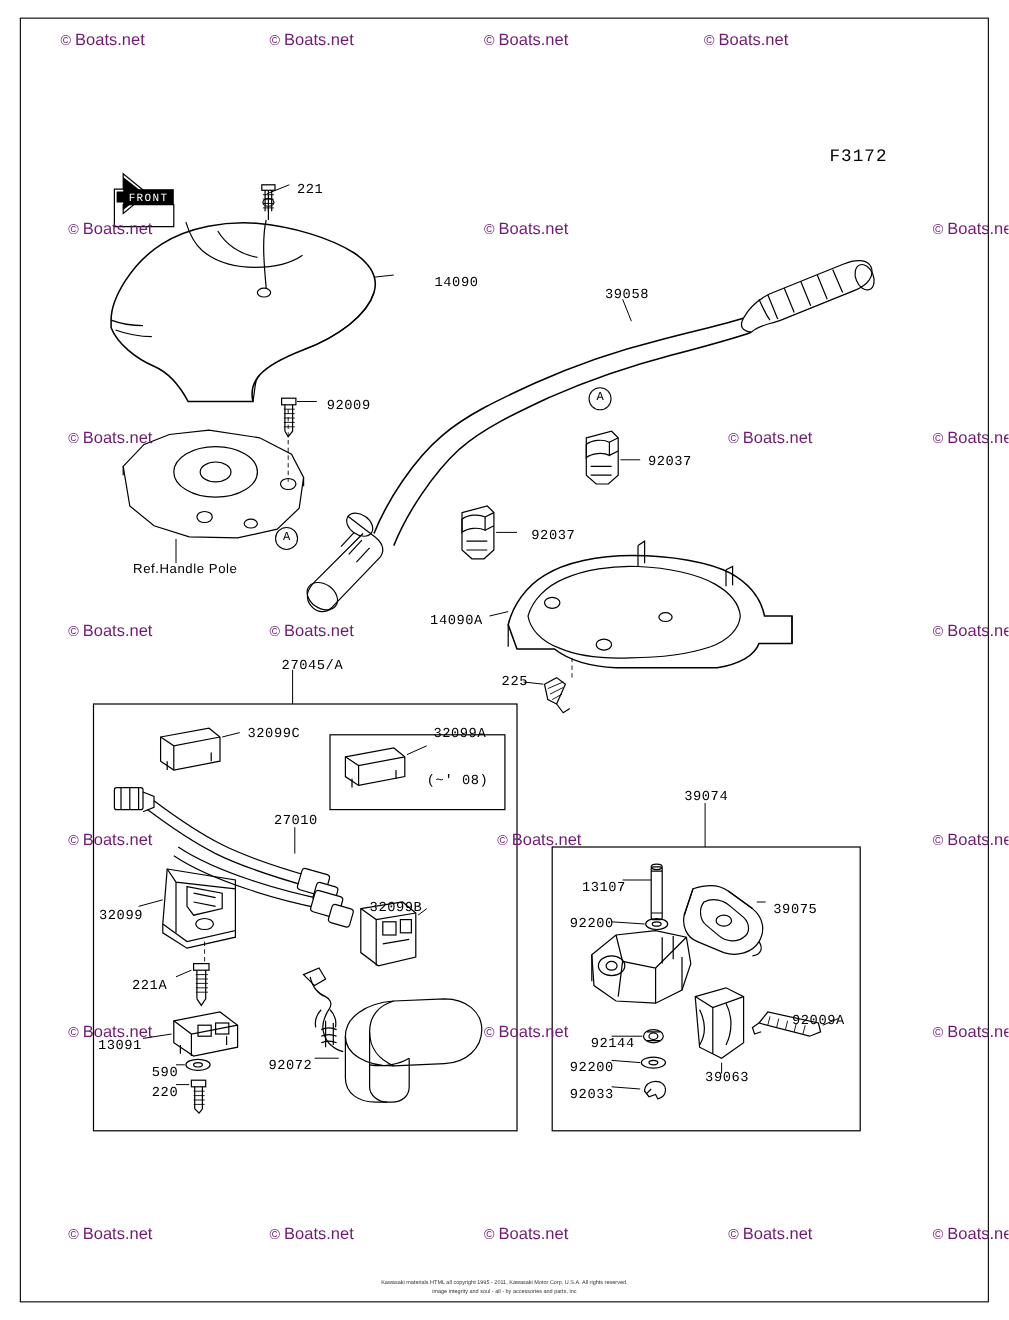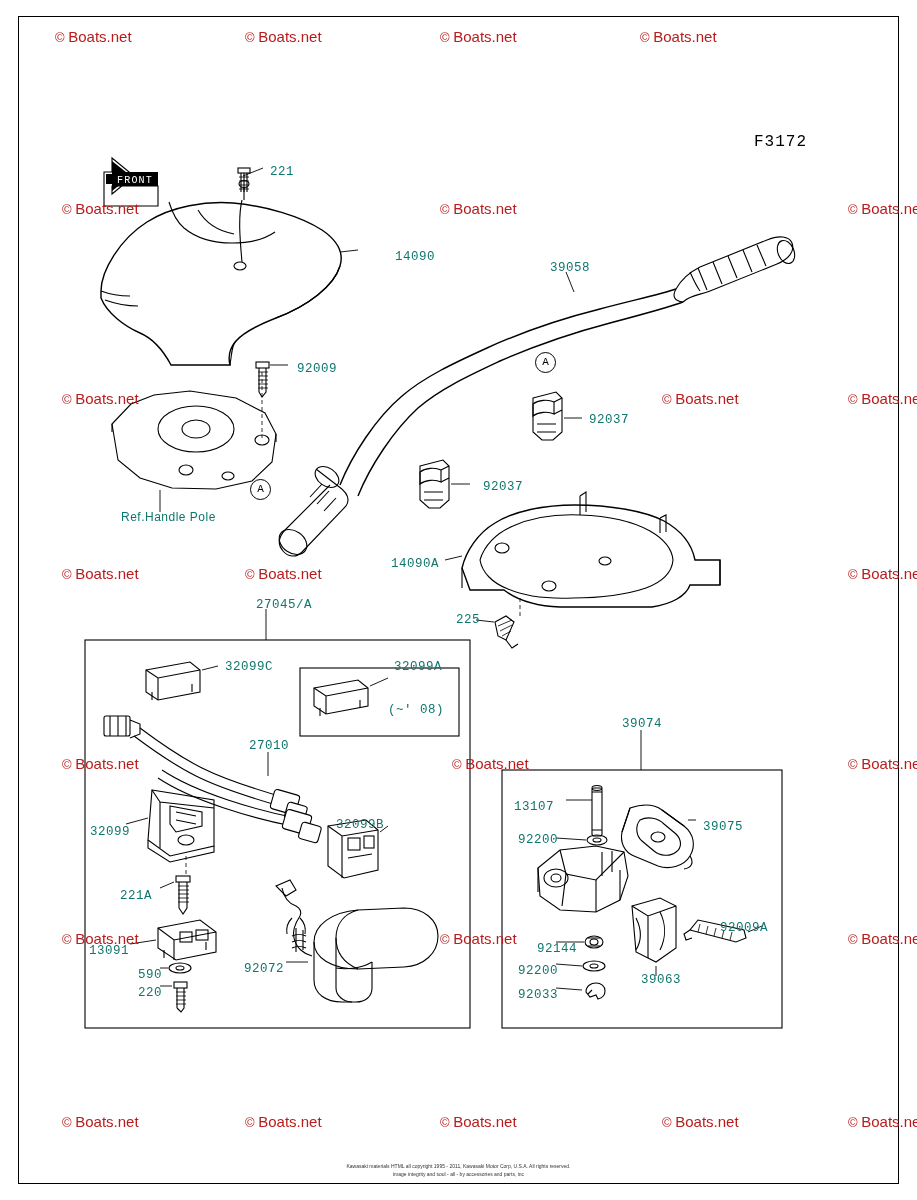--- a/index.html
+++ b/index.html
@@ -21,35 +21,35 @@
     position: absolute;
     left: 18px;
     top: 16px;
     width: 881px;
     height: 1168px;
     border: 1.5px solid #000;
     box-sizing: border-box;
   }
   .wm {
     position: absolute;
-    color: #b91c1c;
+    color: #701a75;
     font-size: 15px;
     font-family: "Liberation Sans", sans-serif;
     white-space: nowrap;
     pointer-events: none;
     user-select: none;
   }
   .wm .c {
     font-size: 13px;
   }
   .lbl {
     position: absolute;
     font-family: "Liberation Mono", monospace;
     font-size: 12.5px;
-    color: #0f766e;
+    color: #000000;
     white-space: nowrap;
     letter-spacing: 0.5px;
   }
   .lbl.b {
     font-family: "Liberation Sans", sans-serif;
     font-size: 12px;
   }
   #diagcode {
     position: absolute;
     right: 110px;
@@ -417,21 +417,21 @@
       <div class="lbl" style="left: 483px; top: 480px;">92037</div>
       <div class="lbl" style="left: 391px; top: 557px;">14090A</div>
       <div class="lbl" style="left: 456px; top: 613px;">225</div>
       <div class="lbl" style="left: 233px; top: 598px; margin-left: 23px;">27045/A</div>
       <div class="lbl" style="left: 225px; top: 660px;">32099C</div>
       <div class="lbl" style="left: 394px; top: 660px;">32099A</div>
       <div class="lbl" style="left: 249px; top: 739px;">27010</div>
       <div class="lbl" style="left: 622px; top: 717px;">39074</div>
       <div class="lbl" style="left: 336px; top: 818px;">32099B</div>
       <div class="lbl" style="left: 90px; top: 825px;">32099</div>
-      <div class="lbl" style="left: 514px; top: 800px;">13107</div>
+      <div class="lbl" style="left: 529px; top: 800px;">13107</div>
       <div class="lbl" style="left: 518px; top: 833px;">92200</div>
       <div class="lbl" style="left: 703px; top: 820px;">39075</div>
       <div class="lbl" style="left: 120px; top: 889px;">221A</div>
       <div class="lbl" style="left: 89px; top: 944px;">13091</div>
       <div class="lbl" style="left: 138px; top: 968px;">590</div>
       <div class="lbl" style="left: 138px; top: 986px;">220</div>
       <div class="lbl" style="left: 244px; top: 962px;">92072</div>
       <div class="lbl" style="left: 518px; top: 942px; margin-left: 19px;">92144</div>
       <div class="lbl" style="left: 518px; top: 964px;">92200</div>
       <div class="lbl" style="left: 518px; top: 988px;">92033</div>

